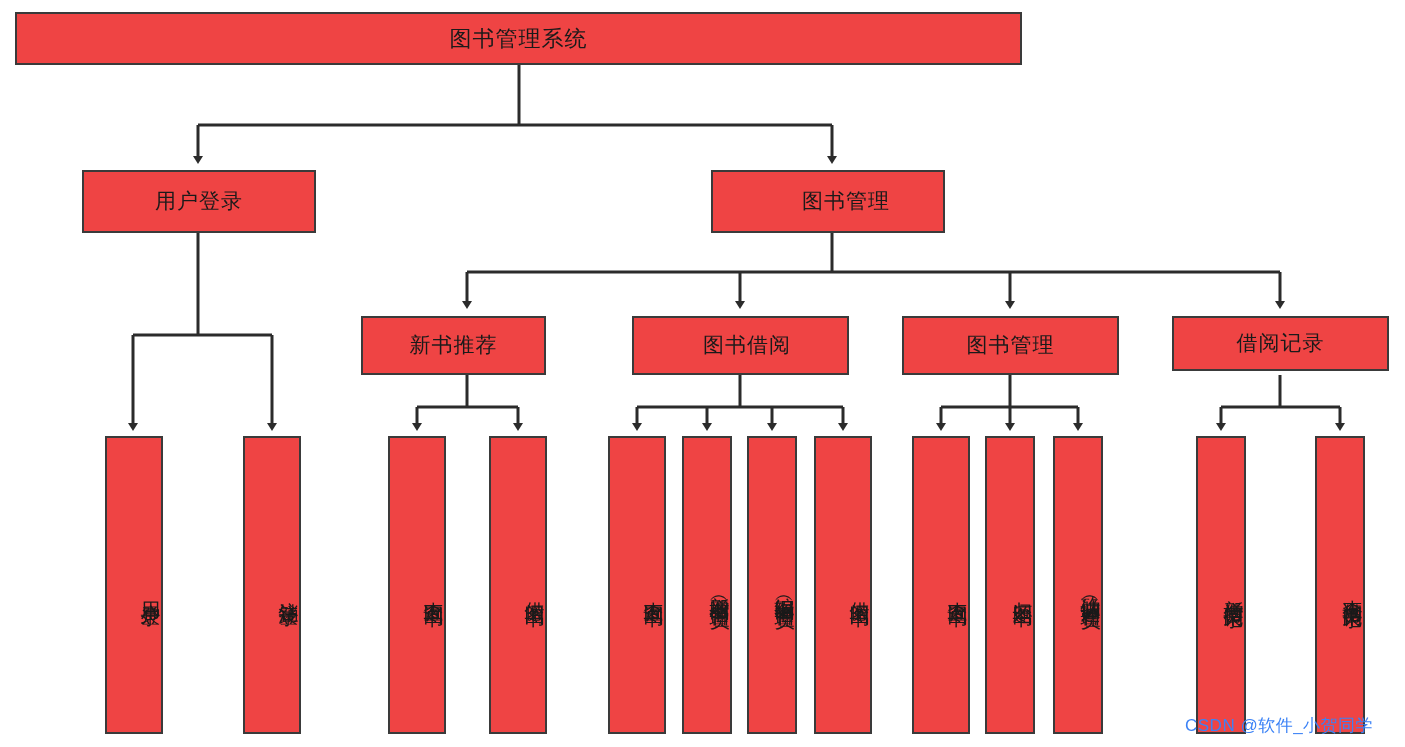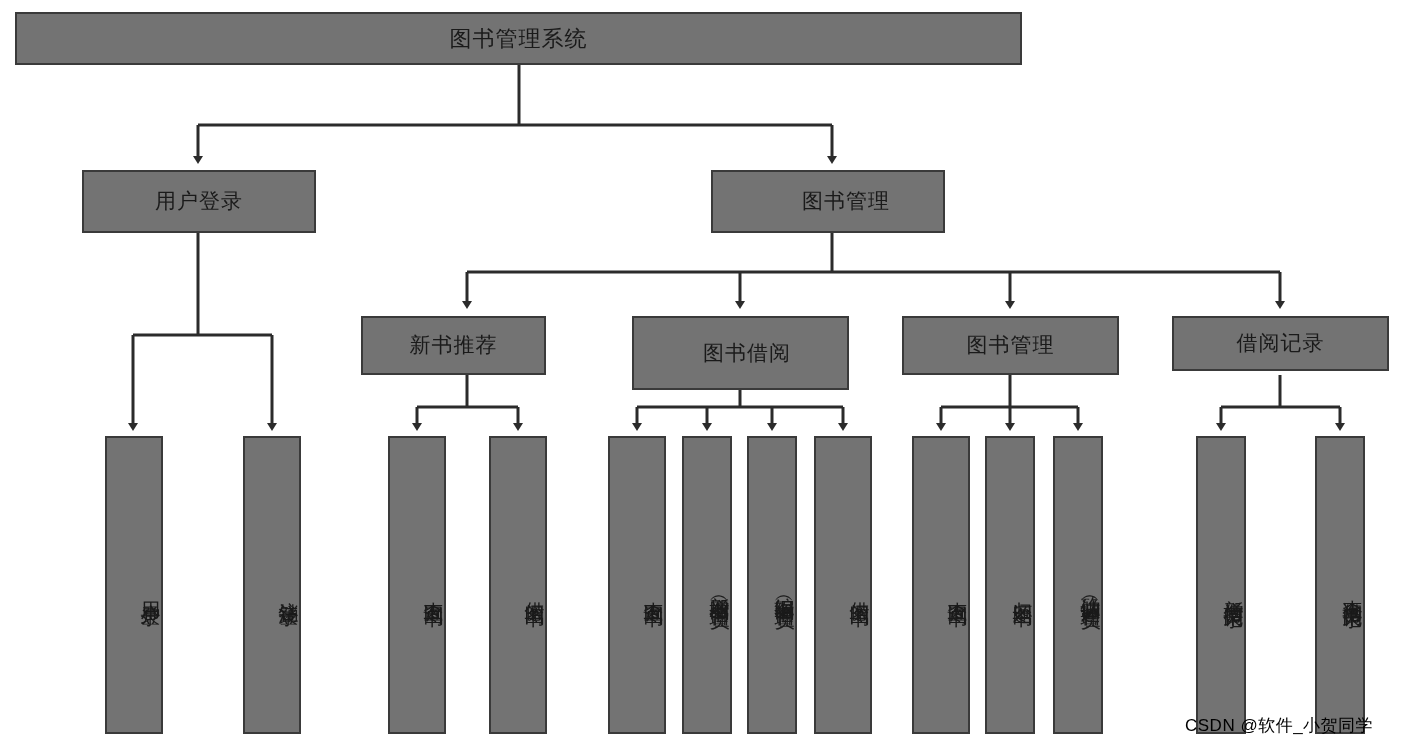--- a/index.html
+++ b/index.html
@@ -21,21 +21,21 @@
     position: absolute;
     left: 0;
     top: 0;
     width: 1405px;
     height: 747px;
     pointer-events: none;
   }
   .node {
     position: absolute;
     box-sizing: border-box;
-    background: #737373;
+    background: #ef4444;
     border: 2px solid #3a3a3a;
     display: flex;
     align-items: center;
     justify-content: center;
     color: #1a1a1a;
     z-index: 2;
   }
   .node.horiz {
     font-size: 21px;
     letter-spacing: 1px;
@@ -56,21 +56,21 @@
     line-height: 1.0;
   }
   .node.vert .vlabel {
     writing-mode: vertical-rl;
     text-orientation: upright;
     display: block;
     letter-spacing: 2px;
   }
   .watermark {
     position: absolute;
-    color: #000000;
+    color: #3b82f6;
     font-size: 17px;
     letter-spacing: 0.5px;
     white-space: nowrap;
     z-index: 5;
     left: 1185px;
     top: 714px;
   }
 </style>
 </head>
 <body>
@@ -126,21 +126,21 @@
       <path d="M1340,407 L1340,427" marker-end="url(#arrow)"></path>
     </g>
   </svg>
 
   <div class="node horiz root" style="left:15px; top:12px; width:1007px; height:53px;">图书管理系统</div>
 
   <div class="node horiz" style="left:82px; top:170px; width:234px; height:63px;">用户登录</div>
   <div class="node horiz" style="left:711px; top:170px; width:234px; height:63px;padding-left:36px;">图书管理</div>
 
   <div class="node horiz" style="left:361px; top:316px; width:185px; height:59px;">新书推荐</div>
-  <div class="node horiz" style="left:632px; top:316px; width:217px; height:74px;padding-left:13px;">图书借阅</div>
+  <div class="node horiz" style="left:632px; top:316px; width:217px; height:59px;padding-left:13px;">图书借阅</div>
   <div class="node horiz" style="left:902px; top:316px; width:217px; height:59px;">图书管理</div>
   <div class="node horiz" style="left:1172px; top:316px; width:217px; height:55px;">借阅记录</div>
 
   <div class="node vert" style="left:105px; top:436px; width:58px; height:298px;">
     <span class="vlabel">用户登录</span>
   </div>
   <div class="node vert" style="left:243px; top:436px; width:58px; height:298px;">
     <span class="vlabel">注销登录</span>
   </div>
 

